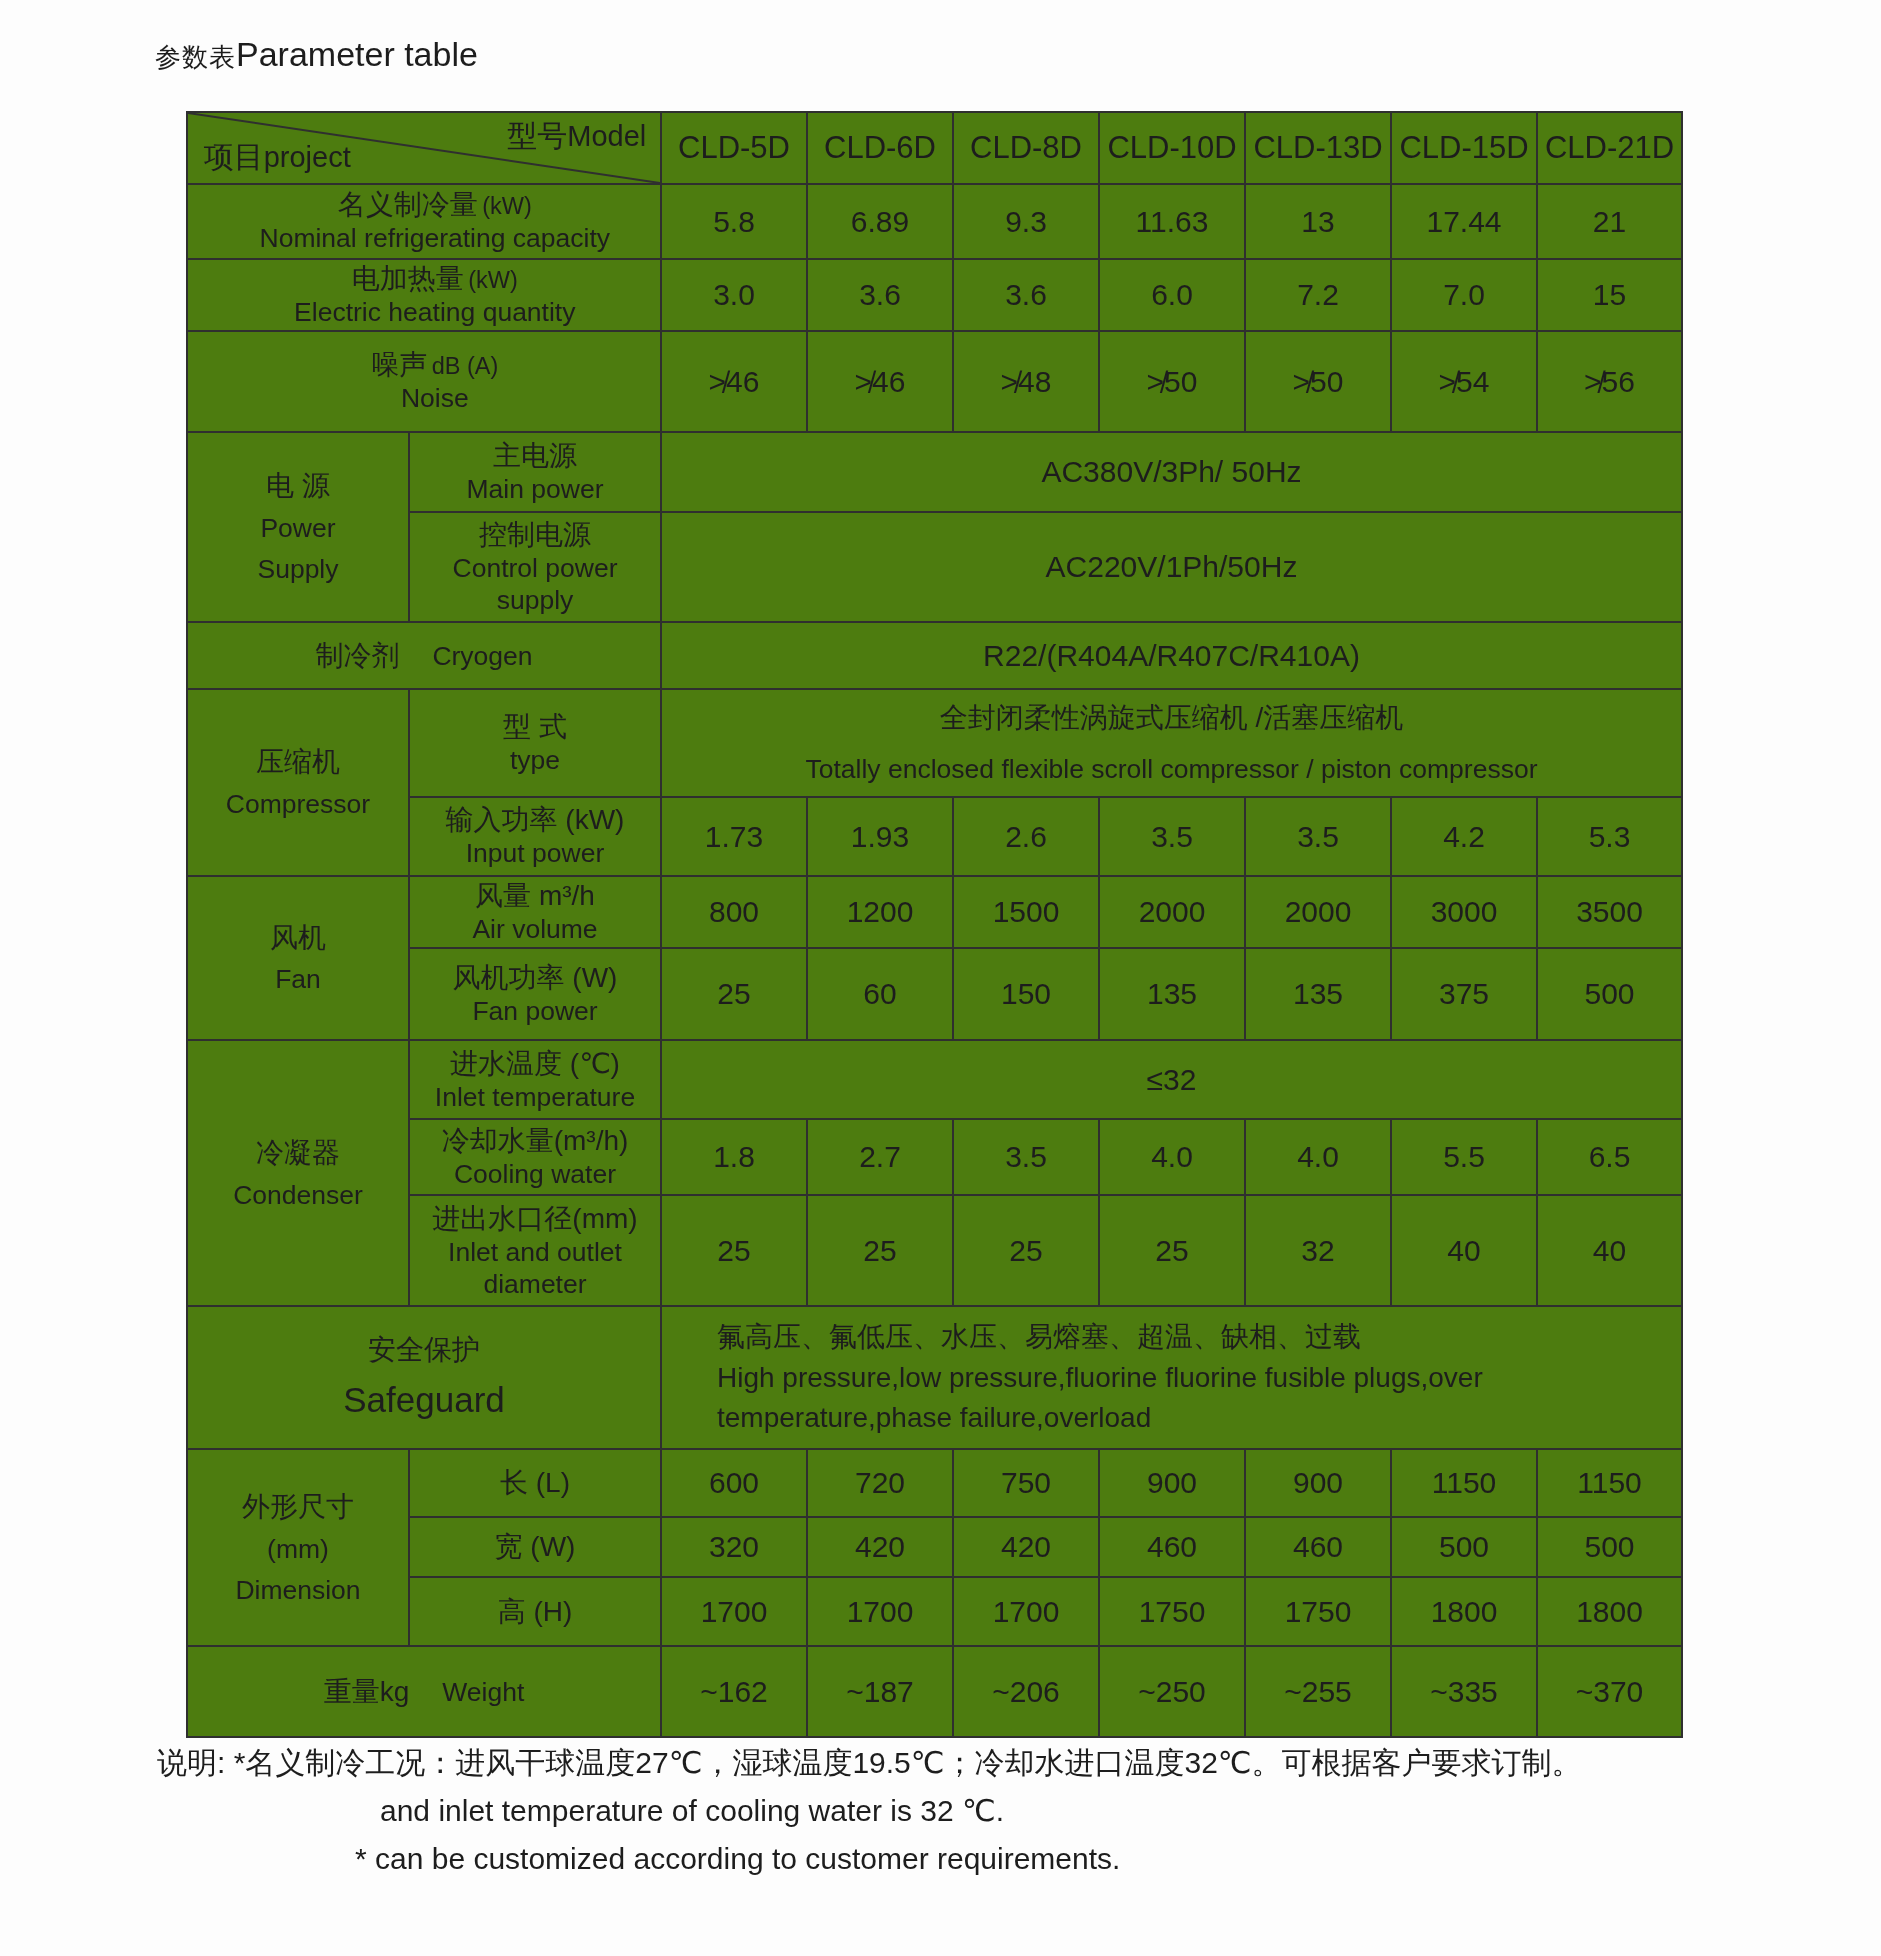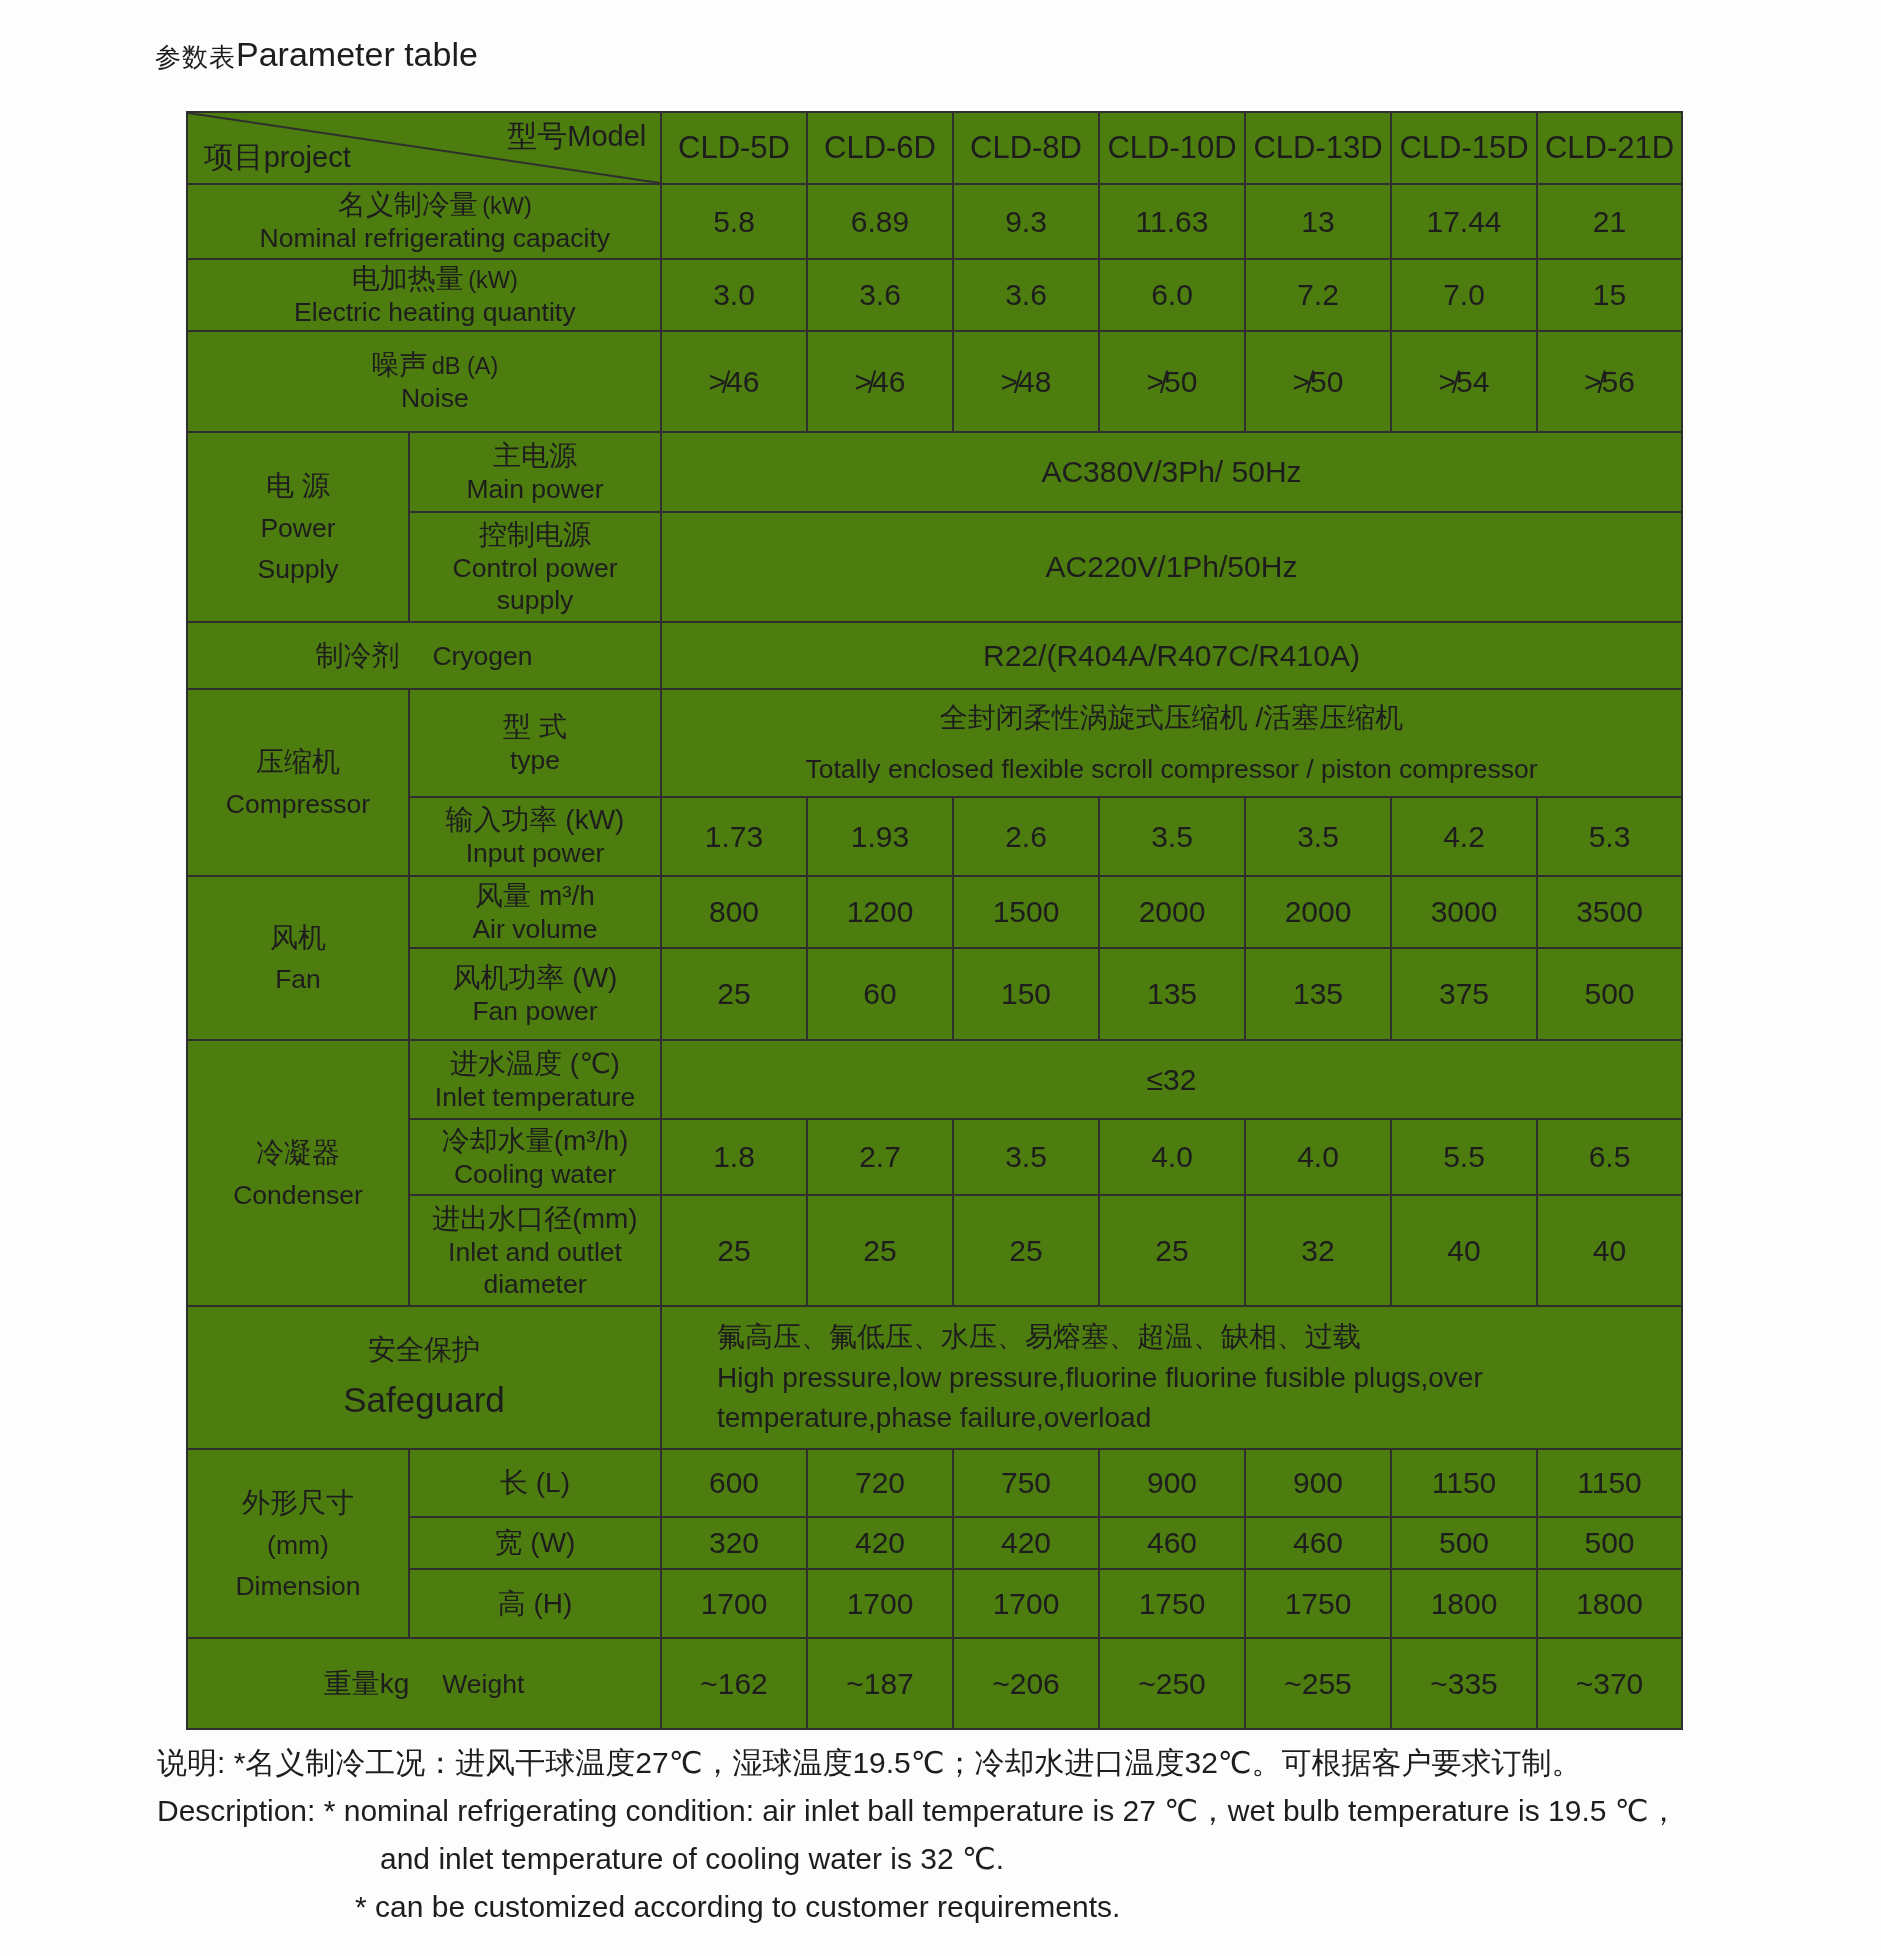--- a/index.html
+++ b/index.html
@@ -277,21 +277,21 @@
     </td>
     <td class="sub zh">长 (L)</td>
     <td class="val">600</td>
     <td class="val">720</td>
     <td class="val">750</td>
     <td class="val">900</td>
     <td class="val">900</td>
     <td class="val">1150</td>
     <td class="val">1150</td>
   </tr>
-  <tr style="height:52px">
+  <tr style="height:60px">
     <td class="sub zh">宽 (W)</td>
     <td class="val">320</td>
     <td class="val">420</td>
     <td class="val">420</td>
     <td class="val">460</td>
     <td class="val">460</td>
     <td class="val">500</td>
     <td class="val">500</td>
   </tr>
   <tr style="height:69px">
@@ -316,17 +316,16 @@
     <td class="val">~255</td>
     <td class="val">~335</td>
     <td class="val">~370</td>
   </tr>
 
   </tbody>
 </table>
 
 <div class="notes">
   <div>说明: *名义制冷工况：进风干球温度27℃，湿球温度19.5℃；冷却水进口温度32℃。可根据客户要求订制。</div>
-  <div>Description: * nominal refrigerating condition: air inlet ball temperature is 27 ℃，wet bulb temperature is 19.5 ℃，</div>
   <div class="indent-a">and inlet temperature of cooling water is 32 ℃.</div>
   <div class="indent-b">* can be customized according to customer requirements.</div>
 </div>
 
 
 </body></html>

